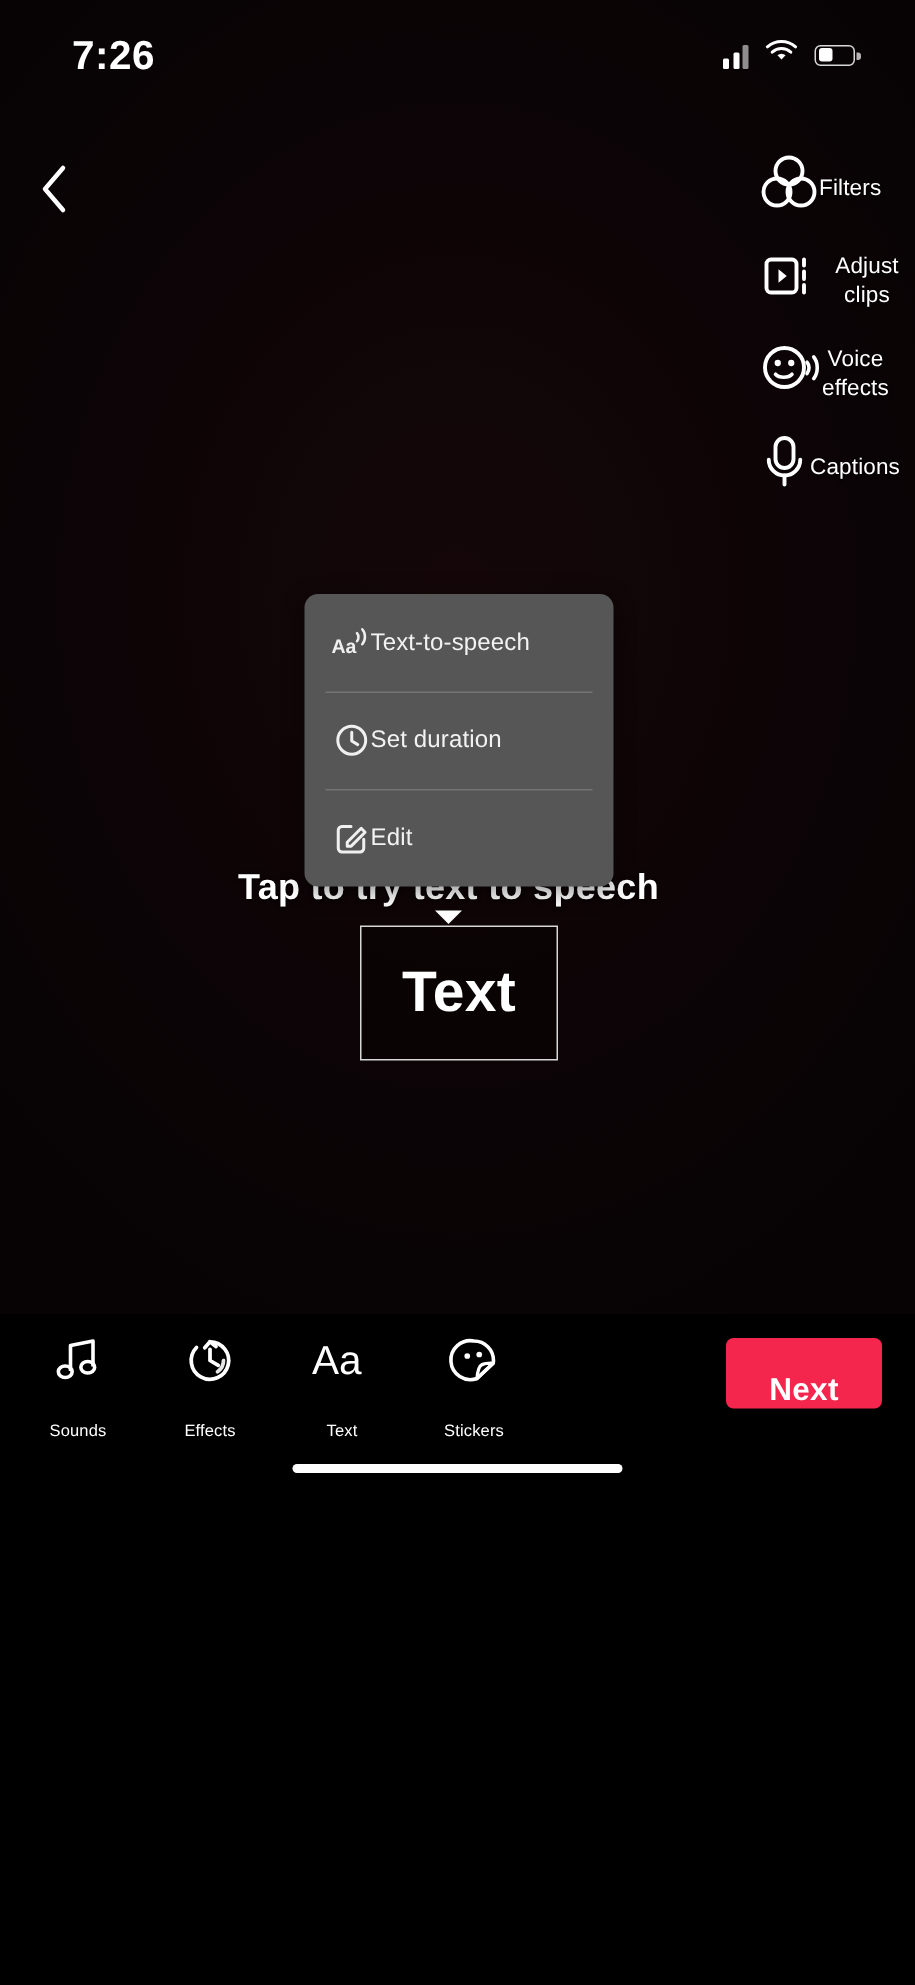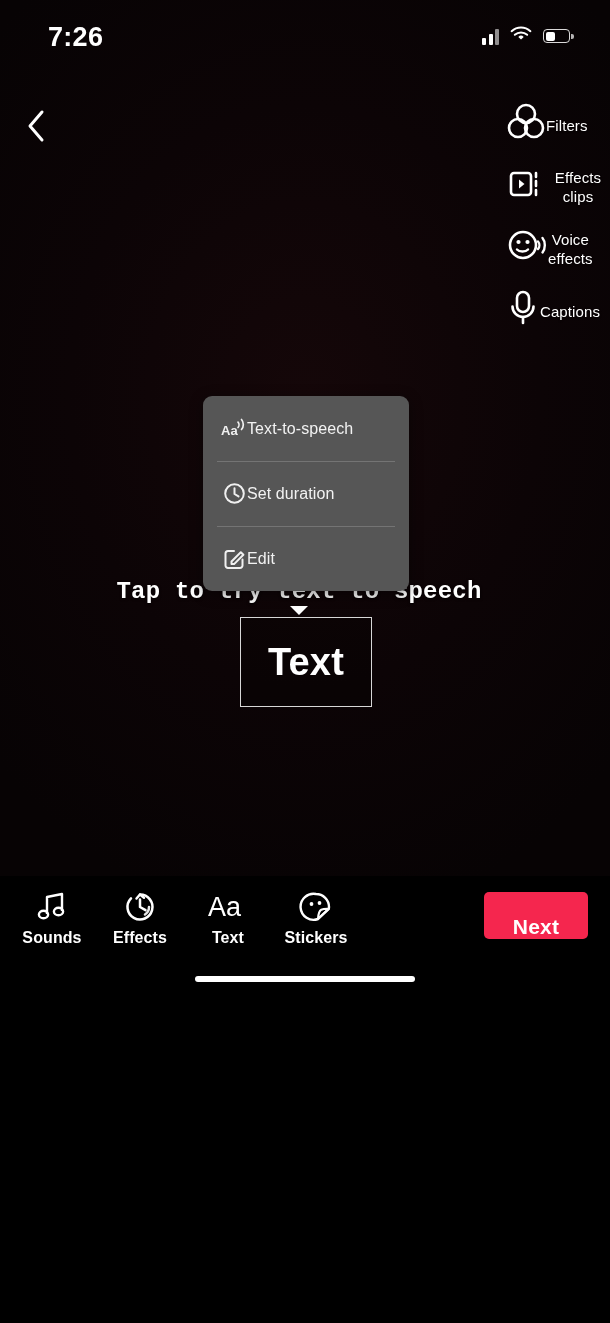--- a/index.html
+++ b/index.html
@@ -123,21 +123,20 @@
     letter-spacing: 0.1px;
     text-shadow: 0 1px 2px rgba(0,0,0,0.6);
   }
 
   
   .tooltip {
     position: absolute;
     left: 0; right: 12px;
     top: 578px;
     text-align: center;
-    font-family: Liberation Mono, monospace;
   }
   .tooltip-text {
     color: #ffffff;
     font-size: 24px;
     font-weight: 700;
     letter-spacing: 0.2px;
     text-shadow: 0 1px 3px rgba(0,0,0,0.8);
   }
   .tooltip-arrow {
     margin: 1px auto 0;
@@ -226,24 +225,24 @@
     align-items: center;
   }
   .tool-ico {
     height: 42px;
     display: flex;
     align-items: center;
     justify-content: center;
     color: #fff;
   }
   .tool-label {
-    margin-top: 1px;
-    color: #ffffff;
-    font-size: 16px;
-    font-weight: 700;
+    margin-top: 20px;
+    color: #ffffff;
+    font-size: 11px;
+    font-weight: 400;
     letter-spacing: 0.1px;
   }
   .next-btn {
     position: absolute;
     right: 22px; top: 16px;
     width: 104px; height: 47px;
     background: #F5264E;
     border-radius: 5px;
     display: flex;
     align-items: flex-end;
@@ -317,21 +316,21 @@
     </div>
 
     <div class="rail-item">
       <span class="rail-ico">
         <svg width="40" height="34" viewBox="0 0 40 34" fill="none">
           <rect x="5" y="6" width="20" height="22" rx="3" stroke="#ffffff" stroke-width="2.6"></rect>
           <path d="M13 12.5l5.5 4.5-5.5 4.5z" fill="#ffffff"></path>
           <path d="M30 6v4M30 14v5M30 23v5" stroke="#ffffff" stroke-width="2.6" stroke-linecap="round"></path>
         </svg>
       </span>
-      <span class="rail-label">Effects clips</span>
+      <span class="rail-label">Adjust clips</span>
     </div>
 
     <div class="rail-item">
       <span class="rail-ico">
         <svg width="42" height="38" viewBox="0 0 42 38" fill="none">
           <circle cx="17" cy="18" r="13" stroke="#ffffff" stroke-width="2.6"></circle>
           <circle cx="12.5" cy="15" r="2.1" fill="#ffffff"></circle>
           <circle cx="21.5" cy="15" r="2.1" fill="#ffffff"></circle>
           <path d="M11 22.5c2.2 2.6 8.8 2.6 11 0" stroke="#ffffff" stroke-width="2.4" stroke-linecap="round"></path>
           <path d="M32 14.5c1.8 2 1.8 5.4 0 7.6" stroke="#ffffff" stroke-width="2.4" stroke-linecap="round"></path>

